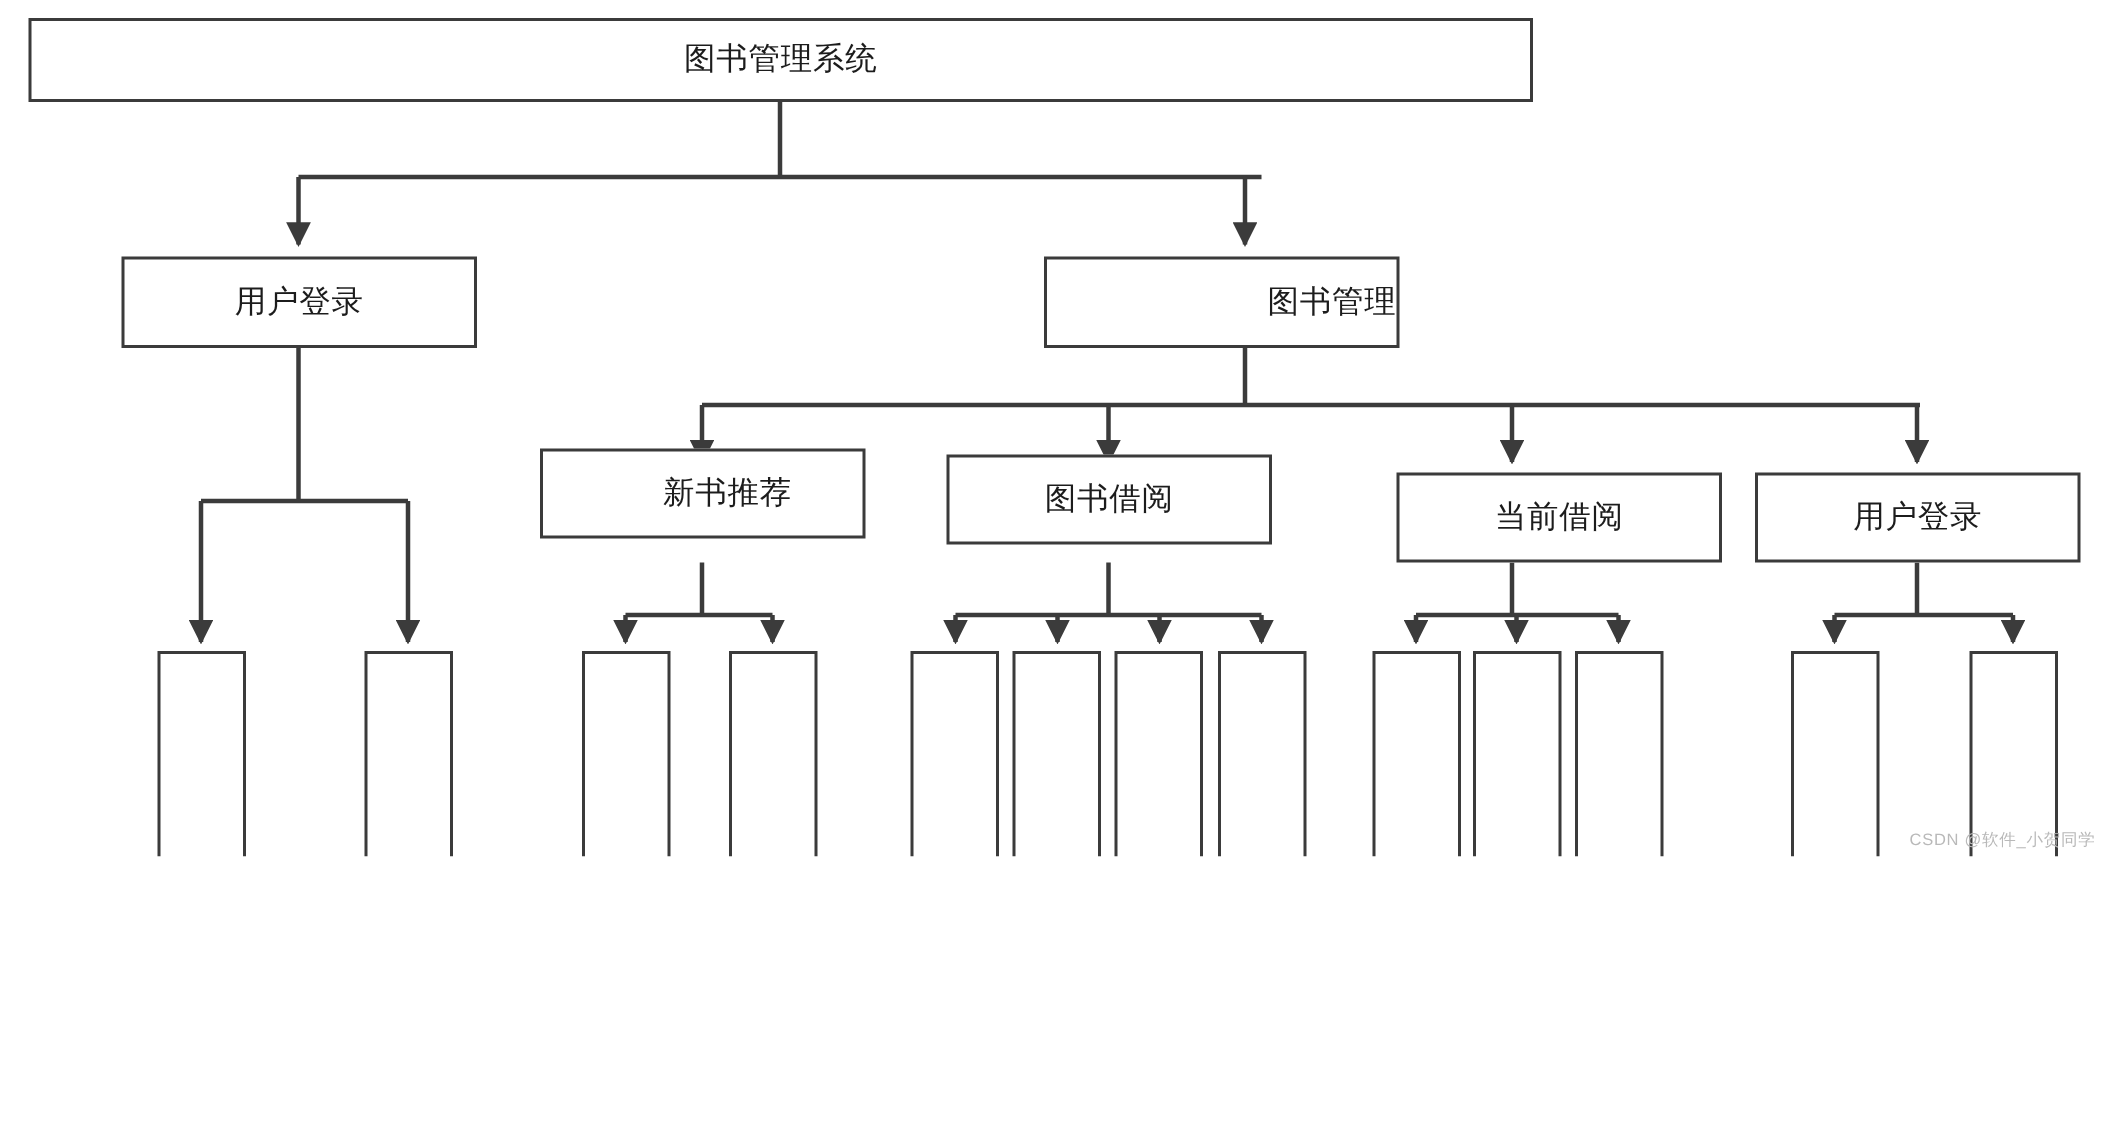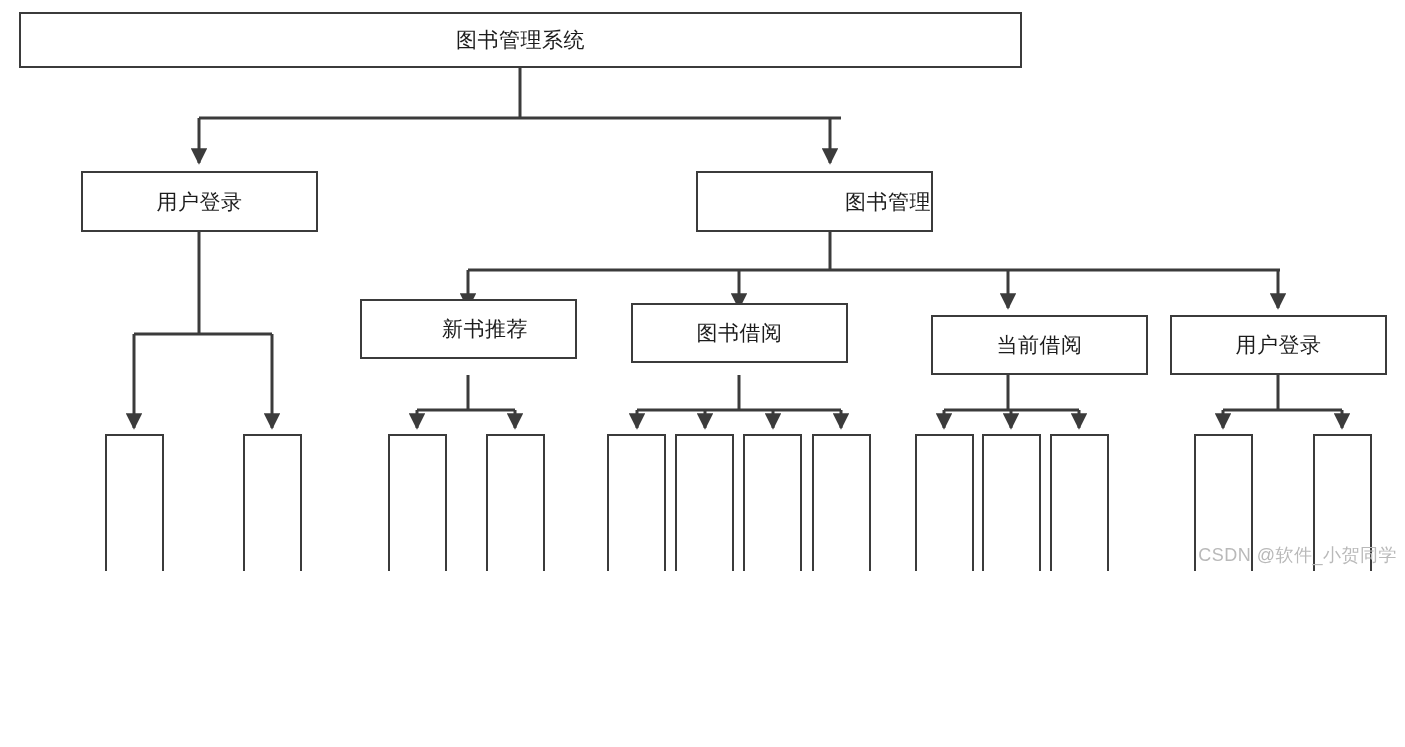--- a/index.html
+++ b/index.html
@@ -53,21 +53,21 @@
   }
   .node.vert > .vtext {
     writing-mode: vertical-rl;
     text-orientation: upright;
     display: block;
   }
   #watermark {
     position: absolute;
     right: 8px;
     bottom: 4px;
-    font-size: 18px;
+    font-size: 11px;
     color: #b9b9b9;
     letter-spacing: 0.5px;
     white-space: nowrap;
     pointer-events: none;
   }
 </style>
 </head>
 <body>
 
 <div id="diagram-root">

